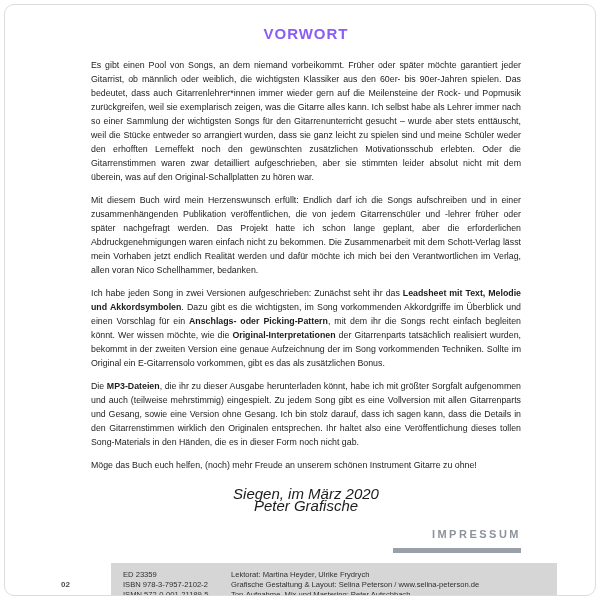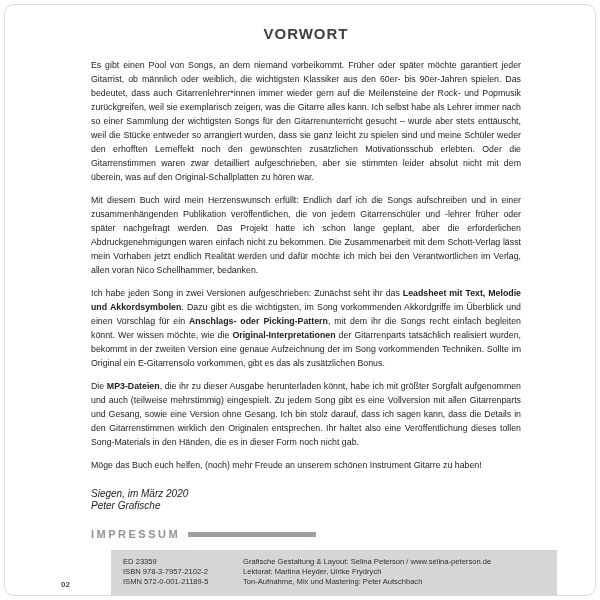--- a/index.html
+++ b/index.html
@@ -10,39 +10,39 @@
   .frame{
     position:absolute;inset:4px;border:1px solid #dcdcdc;border-radius:10px;
     background:#ffffff;overflow:hidden;
   }
   .page{
     position:relative;width:100%;height:100%;box-sizing:border-box;
     padding:14px 74px 0 86px;
   }
   .title{
     margin:6px 0 16px;text-align:center;font-size:15px;font-weight:bold;
-    letter-spacing:1px;color:#404040;
+    letter-spacing:1px;color:#8b5cf6;
   }
   .body p{
     margin:0 0 9px;font-size:8.8px;line-height:14px;text-align:justify;
     color:#1c1c1c;
   }
   .body p b{font-weight:bold;}
   .sig{
-    margin-top:16px;text-align:left;font-style:italic;font-size:10px;
+    margin-top:16px;text-align:center;font-style:italic;font-size:15px;
     line-height:12px;color:#1c1c1c;
   }
-  .imp-row{display:flex;align-items:center;gap:8px;margin-top:16px;}
+  .imp-row{display:flex;align-items:flex-end;gap:8px;margin-top:16px;flex-direction:column;}
   .imp-title{font-weight:bold;font-size:11px;letter-spacing:2.5px;color:#8d939c;}
   .imp-rule{width:128px;height:5px;background:#99a0a8;}
   .imp-box{
     margin:10px -36px 0 20px;background:#d6d6d6;
     padding:7px 10px 8px 12px;
   }
-  .imp-cols{display:flex;gap:24px;font-size:7.6px;line-height:10px;color:#2e2e2e;}
+  .imp-cols{display:flex;gap:12px;font-size:7.6px;line-height:10px;color:#2e2e2e;}
   .imp-left{width:96px;flex:none;}
   .imp-right{flex:1;}
   .imp-copy{margin-top:5px;}
   .line{white-space:nowrap;}
   .pagenum{
     position:absolute;left:56px;bottom:6px;font-size:8px;font-weight:bold;
     color:#4a4a4a;
   }
 </style>
 </head>
@@ -51,21 +51,21 @@
 <div class="frame">
   <div class="page">
 
     <h1 class="title">VORWORT</h1>
 
     <div class="body">
         <p><span>Es gibt einen Pool von Songs, an dem niemand vorbeikommt. Früher oder später möchte garantiert jeder Gitarrist, ob männlich oder weiblich, die wichtigsten Klassiker aus den 60er- bis 90er-Jahren spielen. Das bedeutet, dass auch Gitarrenlehrer*innen immer wieder gern auf die Meilensteine der Rock- und Popmusik zurückgreifen, weil sie exemplarisch zeigen, was die Gitarre alles kann. Ich selbst habe als Lehrer immer nach so einer Sammlung der wichtigsten Songs für den Gitarrenunterricht gesucht – wurde aber stets enttäuscht, weil die Stücke entweder so arrangiert wurden, dass sie ganz leicht zu spielen sind und meine Schüler weder den erhofften Lerneffekt noch den gewünschten zusätzlichen Motivationsschub erlebten. Oder die Gitarrenstimmen waren zwar detailliert aufgeschrieben, aber sie stimmten leider absolut nicht mit dem überein, was auf den Original-Schallplatten zu hören war.</span></p>
         <p><span>Mit diesem Buch wird mein Herzenswunsch erfüllt: Endlich darf ich die Songs aufschreiben und in einer zusammenhängenden Publikation veröffentlichen, die von jedem Gitarrenschüler und -lehrer früher oder später nachgefragt werden. Das Projekt hatte ich schon lange geplant, aber die erforderlichen Abdruckgenehmigungen waren einfach nicht zu bekommen. Die Zusammenarbeit mit dem Schott-Verlag lässt mein Vorhaben jetzt endlich Realität werden und dafür möchte ich mich bei den Verantwortlichen im Verlag, allen voran Nico Schellhammer, bedanken.</span></p>
         <p><span>Ich habe jeden Song in zwei Versionen aufgeschrieben: Zunächst seht ihr das </span><b>Leadsheet mit Text, Melodie und Akkordsymbolen</b><span>. Dazu gibt es die wichtigsten, im Song vorkommenden Akkordgriffe im Überblick und einen Vorschlag für ein </span><b>Anschlags- oder Picking-Pattern</b><span>, mit dem ihr die Songs recht einfach begleiten könnt. Wer wissen möchte, wie die </span><b>Original-Interpretationen</b><span> der Gitarrenparts tatsächlich realisiert wurden, bekommt in der zweiten Version eine genaue Aufzeichnung der im Song vorkommenden Techniken. Sollte im Original ein E-Gitarrensolo vorkommen, gibt es das als zusätzlichen Bonus.</span></p>
         <p><span>Die </span><b>MP3-Dateien</b><span>, die ihr zu dieser Ausgabe herunterladen könnt, habe ich mit größter Sorgfalt aufgenommen und auch (teilweise mehrstimmig) eingespielt. Zu jedem Song gibt es eine Vollversion mit allen Gitarrenparts und Gesang, sowie eine Version ohne Gesang. Ich bin stolz darauf, dass ich sagen kann, dass die Details in den Gitarrenstimmen wirklich den Originalen entsprechen. Ihr haltet also eine Veröffentlichung dieses tollen Song-Materials in den Händen, die es in dieser Form noch nicht gab.</span></p>
-        <p><span>Möge das Buch euch helfen, (noch) mehr Freude an unserem schönen Instrument Gitarre zu haben!</span></p>
+        <p><span>Möge das Buch euch helfen, (noch) mehr Freude an unserem schönen Instrument Gitarre zu ohne!</span></p>
       </div>
 
     <div class="sig">
       <div>Siegen, im März 2020</div>
       <div>Peter Grafische</div>
     </div>
 
     <div class="imp-row">
       <span class="imp-title">IMPRESSUM</span>
       <span class="imp-rule"></span>
@@ -73,22 +73,22 @@
 
     <div class="imp-box">
       <div class="imp-cols">
         <div class="imp-left">
             <div class="line">ED 23359</div>
             <div class="line">ISBN 978-3-7957-2102-2</div>
             <div class="line">ISMN 572-0-001-21189-5</div>
           </div>
         <div class="imp-right">
           <div>
+              <div class="line">Lektorat: Martina Heyder, Ulrike Frydrych</div>
               <div class="line">Grafische Gestaltung &amp; Layout: Selina Peterson / www.selina-peterson.de</div>
-              <div class="line">Lektorat: Martina Heyder, Ulrike Frydrych</div>
               <div class="line">Ton-Aufnahme, Mix und Mastering: Peter Autschbach</div>
             </div>
         </div>
       </div>
     </div>
 
     <div class="pagenum">02</div>
 
   </div>
 </div>

